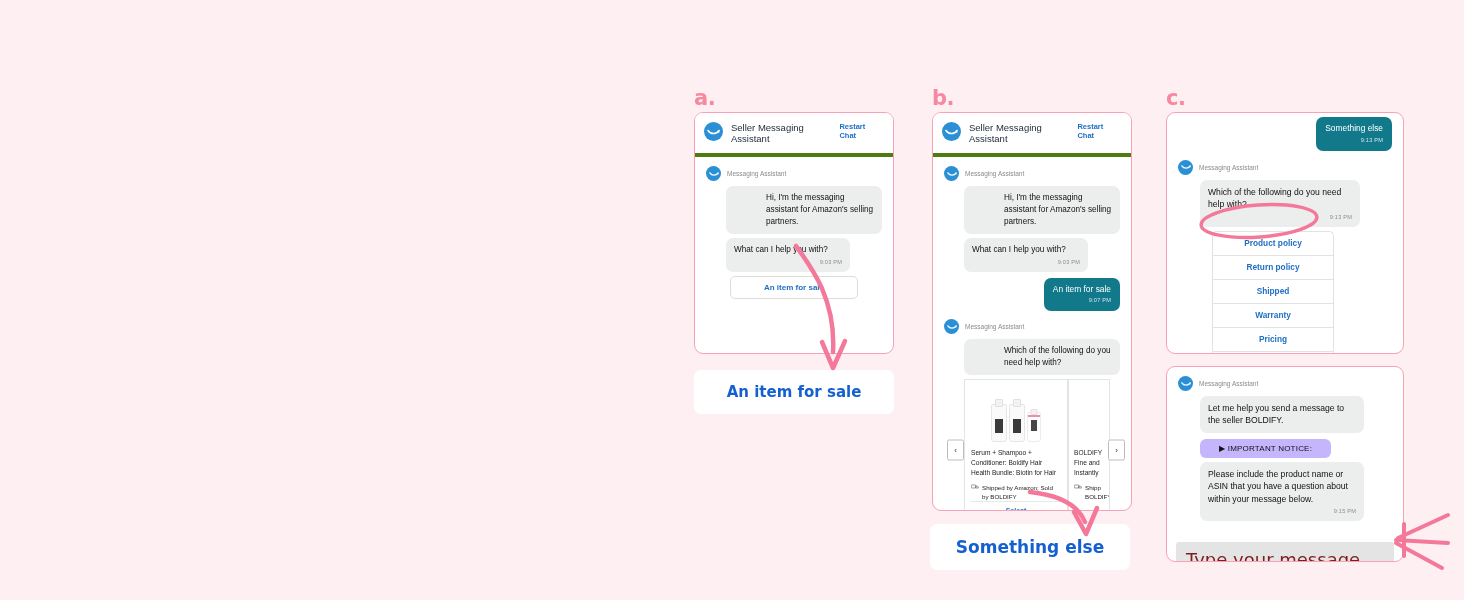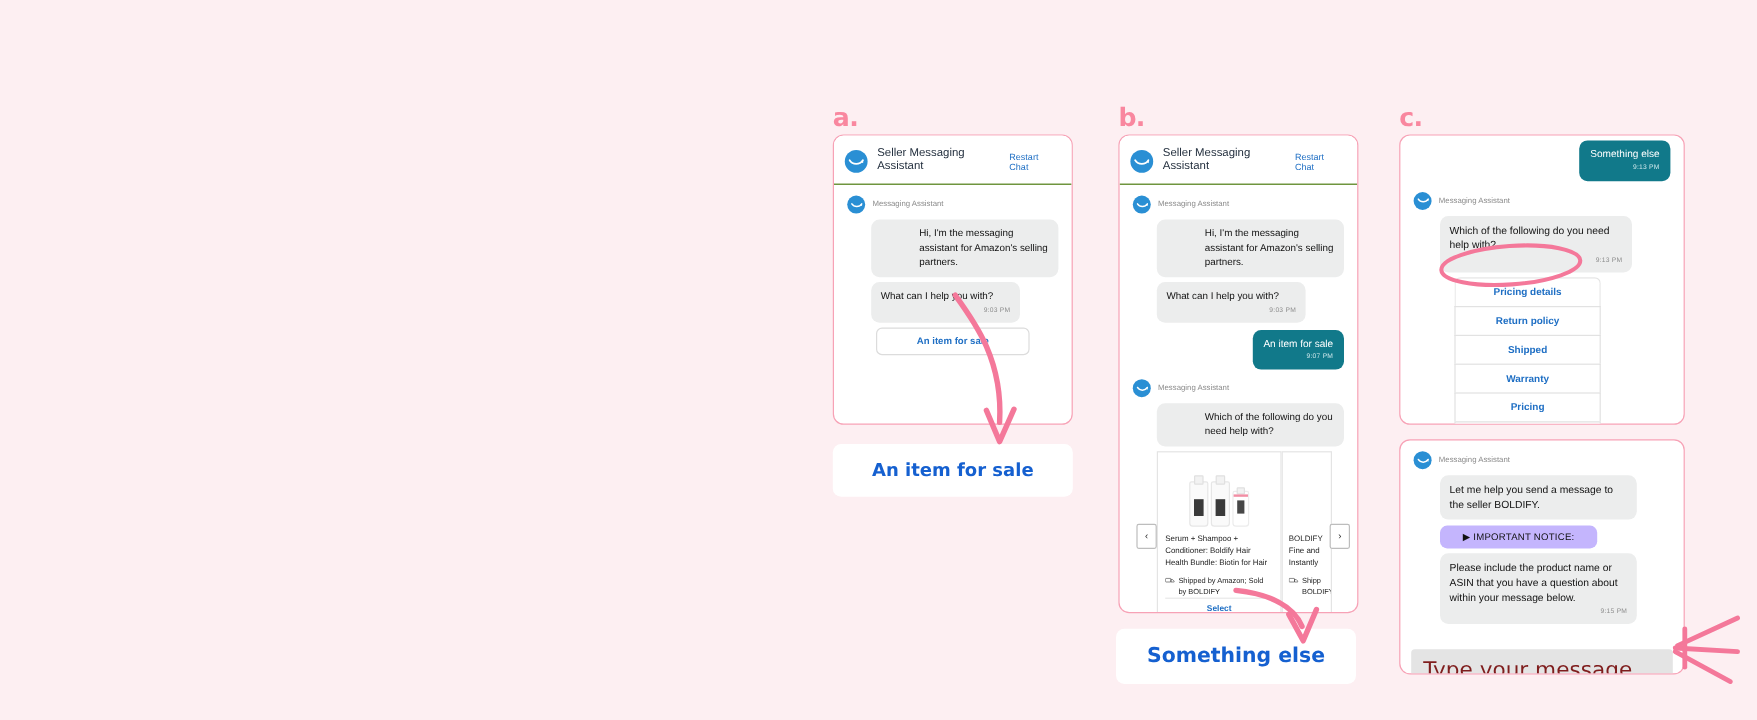--- a/index.html
+++ b/index.html
@@ -25,39 +25,39 @@
   
   .panel{
     position:absolute;
     background:#ffffff;
     border:1.4px solid #f7a2b6;
     border-radius:9px;
     box-sizing:border-box;
     overflow:hidden;
   }
   .chat-header{
-    display:flex;align-items:flex-end;
+    display:flex;align-items:flex-start;
     padding:9px 11px 9px 9px;
-    border-bottom:1px solid #4d7c0f;
+    border-bottom:4px solid #4d7c0f;
     background:#fff;
   }
   .avatar{
     width:19px;height:19px;border-radius:50%;
     background:#2a8fd4;
     flex:0 0 auto;
     display:flex;align-items:center;justify-content:center;
     position:relative;
   }
   .avatar svg{display:block;}
   .avatar-sm{width:15px;height:15px;}
   .header-title{
     font-size:9.5px;color:#232f3e;margin-left:8px;font-weight:400;
   }
   .restart{
-    margin-left:auto;font-size:7.5px;color:#1f6fc4;font-weight:400;
+    margin-left:auto;font-size:7.5px;color:#1f6fc4;font-weight:700;
   }
   .chat-body{padding:9px 11px 10px 11px;}
 
   .sender-row{display:flex;align-items:center;margin-bottom:5px;}
   .sender-name{font-size:6.5px;color:#8b8b8b;margin-left:6px;}
 
   .msg-col{margin-left:20px;}
   .bubble{
     background:#eceded;color:#111;
     border-radius:7px;
@@ -335,21 +335,21 @@
         </div>
         <div class="sender-name">Messaging Assistant</div>
       </div>
       <div class="msg-col" style="margin-left:22px;">
         <div class="bubble" style="display:block;width:160px;font-size:8.6px;">
           <span>Which of the following do you need help with?</span>
           <span class="ts">9:13 PM</span>
         </div>
       </div>
       <div class="choice-stack" style="margin-left:34px;margin-right:58px;margin-top:2px;">
-        <div class="choice-item">Pricing details</div>
+        <div class="choice-item">Product policy</div>
         <div class="choice-item">Return policy</div>
         <div class="choice-item">Shipped</div>
         <div class="choice-item">Warranty</div>
         <div class="choice-item">Pricing</div>
         <div class="choice-item">Other</div>
       </div>
     </div>
   </div>
 
   <div class="panel" style="left:1166px;top:366px;width:238px;height:196px;">

